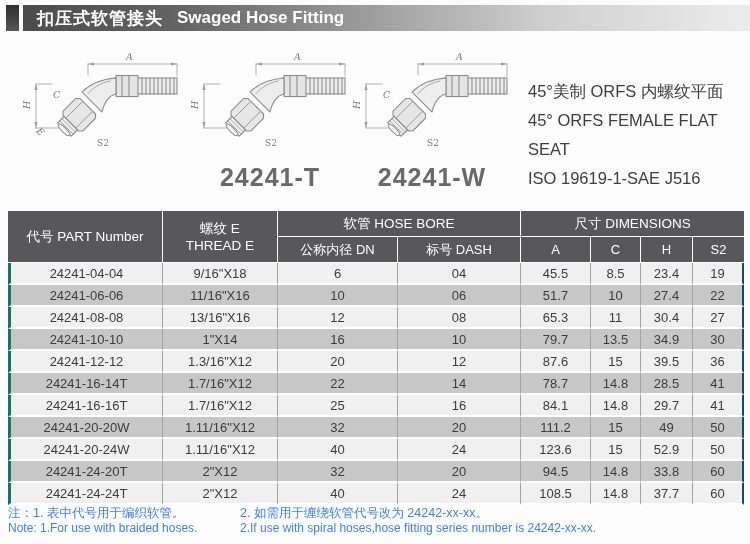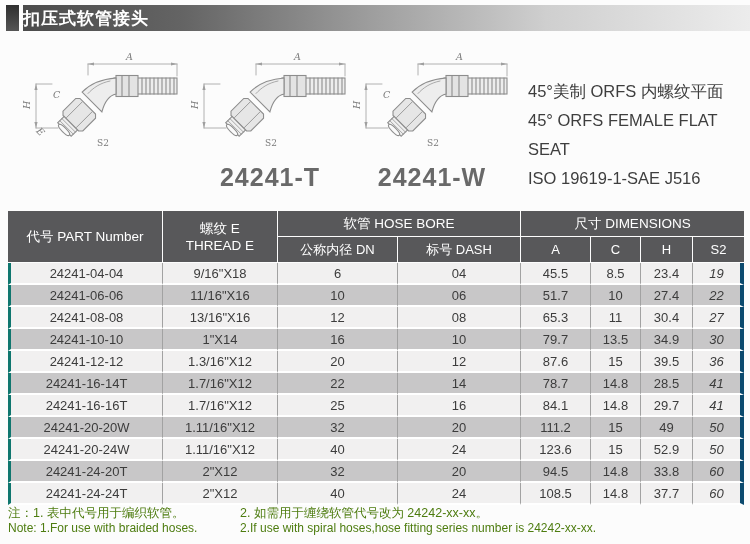--- a/index.html
+++ b/index.html
@@ -12,21 +12,21 @@
   
   .hdr-accent{
     position:absolute;left:6px;top:5px;width:13px;height:26px;
     background:linear-gradient(180deg,#2f2f2f,#555);
   }
   .hdr-bar{
     position:absolute;left:23px;top:5px;right:0;height:26px;
     background:linear-gradient(90deg,#4b4b4b 0%,#646464 22%,#9e9e9e 48%,#cfcfcf 72%,#ececec 100%);
     display:flex;align-items:center;
   }
-  .hdr-bar .t-zh{color:#fff;font-weight:bold;font-size:17px;margin-left:0;letter-spacing:1px;}
+  .hdr-bar .t-zh{color:#fff;font-weight:bold;font-size:17px;margin-left:14px;letter-spacing:1px;}
   .hdr-bar .t-en{color:#fff;font-weight:bold;font-size:17px;margin-left:14px;}
   
   .fig{position:absolute;top:54px;width:160px;}
   .fig-1{left:22px;} .fig-2{left:190px;} .fig-3{left:352px;}
   .fig-canvas{position:relative;width:160px;height:100px;}
   .fitting-svg{width:160px;height:100px;display:block;}
   .dim{
     position:absolute;font-size:9.5px;color:#7a7a7a;
     font-family:"DejaVu Serif","Liberation Serif",serif;font-style:italic;line-height:1;
   }
@@ -51,27 +51,27 @@
   }
   th.group{height:25px;}
   th.sub{height:25px;font-size:13px;}
   th.span2{height:51px;}
   th:last-child{border-right:none;}
   td{
     height:20px;font-size:13px;color:#3c3c3c;text-align:center;vertical-align:middle;
     border-right:1px solid #a2a2a2;border-bottom:2px solid #fff;
     padding:0;overflow:hidden;white-space:nowrap;
   }
-  td:last-child{border-right:4px solid #0c4a6e;font-style:italic;}
+  td:last-child{border-right:2px solid #0c4a6e;}
   td:first-child{border-left:3px solid #0f766e;}
   tbody tr:nth-child(odd) td{background:#f1f0f0;}
   tbody tr:nth-child(even) td{background:#c8c7c8;}
   .th2line{display:block;line-height:17px;}
   
-  .note{position:absolute;font-size:12.5px;color:#4d7c0f;line-height:14px;white-space:nowrap;}
+  .note{position:absolute;font-size:12.5px;color:#3b82f6;line-height:14px;white-space:nowrap;}
   .note-cn1{left:8px;top:506px;}
   .note-cn2{left:240px;top:506px;}
   .note-en1{left:8px;top:521px;font-size:12px;}
   .note-en2{left:240px;top:521px;font-size:12px;}
   .hidden-defs{position:absolute;width:0;height:0;overflow:hidden;}
 </style>
 </head>
 <body>
 
 <svg class="hidden-defs" aria-hidden="true">
@@ -119,20 +119,21 @@
         <line x1="36" y1="-9.5" x2="36" y2="9.5" stroke-width="0.7"></line>
         <ellipse cx="39.5" cy="0" rx="2.3" ry="7.5" fill="#fafafa"></ellipse>
       </g>
     </g>
   </defs>
 </svg>
 
 <div class="hdr-accent"></div>
 <div class="hdr-bar">
   <span class="t-zh">扣压式软管接头</span>
+  <span class="t-en">Swaged Hose Fitting</span>
 </div>
 
 <div class="fig fig-1">
   <div class="fig-canvas">
     <svg class="fitting-svg" viewBox="0 0 160 100">
         <use href="#fitting"></use>
       </svg>
     <span class="dim dim-a">A</span>
     <span class="dim dim-h">H</span>
     <span class="dim dim-c">C</span>

